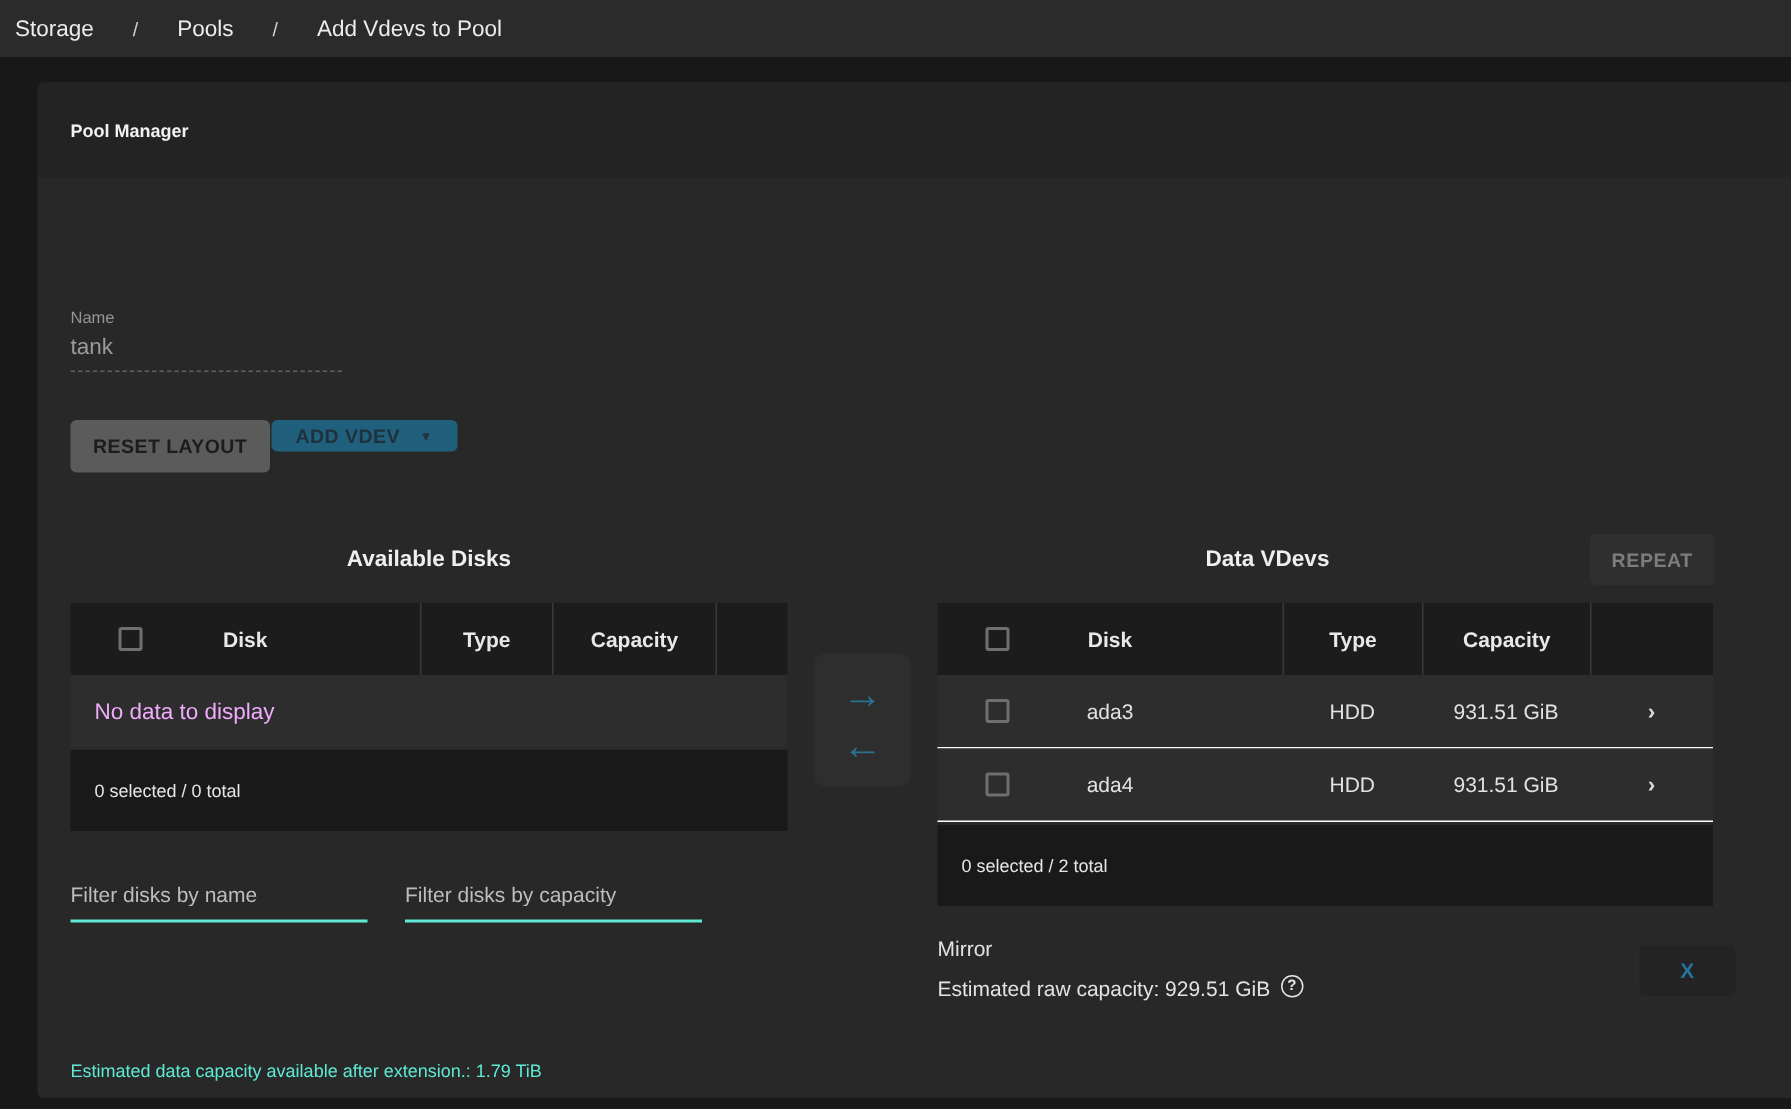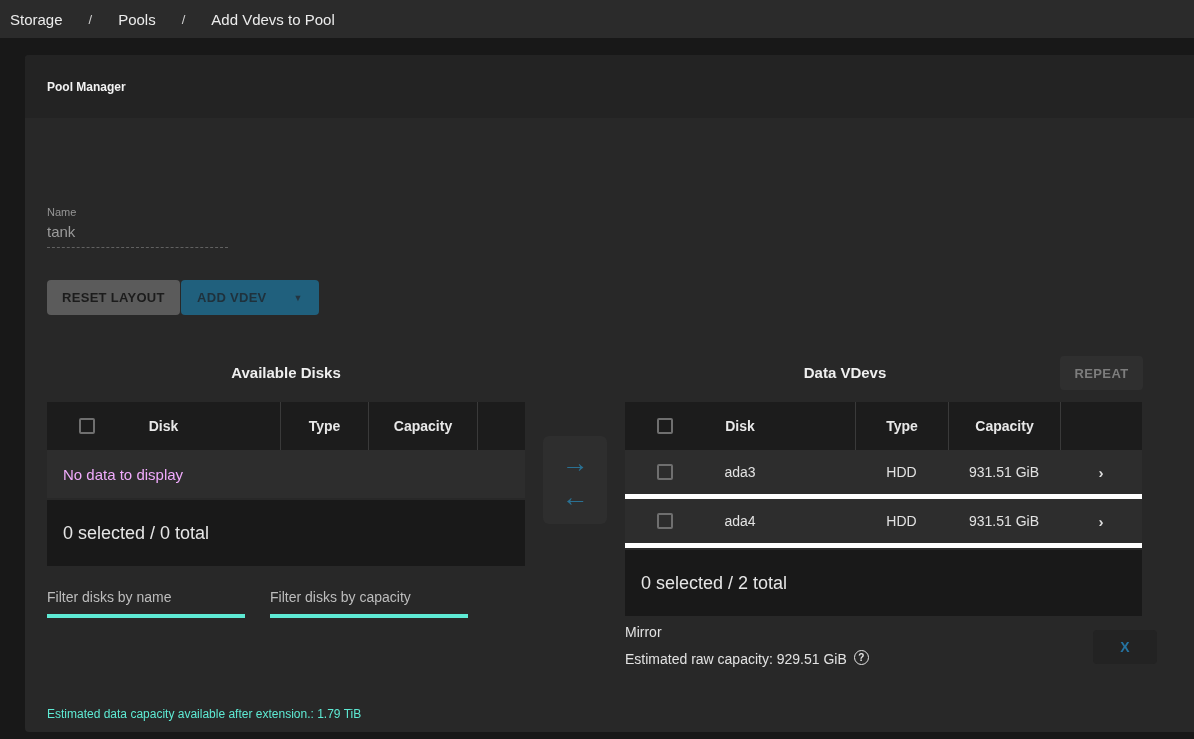--- a/index.html
+++ b/index.html
@@ -39,22 +39,22 @@
     border-bottom:1px dashed #616161;
   }
   
   .btn { border:none; border-radius:4px; font-family:inherit; font-weight:700;
          font-size:13px; letter-spacing:.3px; cursor:pointer; }
   .btn-reset {
     position:absolute; left:22px; top:162px; height:35px; padding:0 15px;
     background:#5b5b5b; color:#1c1c1c;
   }
   .btn-addvdev {
-    position:absolute; left:156px; top:162px; height:35px; padding:0 16px;
-    background:#20607d; color:#1f313c; display:flex; align-items:center; gap:27px;
+    position:absolute; left:156px; top:162px; height:21px; padding:0 16px;
+    background:#20607d; color:#1f313c; display:flex; align-items:center; gap:13px;
   }
   .caret { font-size:9px; color:#233541; }
   
   .section-title { position:absolute; text-align:center; font-size:15px;
                    font-weight:700; color:#efefef; }
   .title-left  { left:22px;  width:478px; top:246px; }
   .title-right { left:600px; width:440px; top:246px; }
   .btn-repeat {
     position:absolute; left:1035px; top:238px; width:83px; height:34px;
     background:#2f2f2f; color:#7d7d7d; font-weight:700; font-size:13px;
@@ -69,41 +69,41 @@
   .t-cell { display:flex; align-items:center; justify-content:center;
             font-size:14px; font-weight:700; color:#e8e8e8; position:relative; }
   .t-header .t-cell + .t-cell { border-left:1px solid #3a3a3a; }
   .colA-l { width:233px; } .colB-l { width:88px; } .colC-l { width:109px; } .colD-l { width:48px; }
   .colA-r { width:230px; } .colB-r { width:93px; } .colC-r { width:112px; } .colD-r { width:82px; }
   .checkbox {
     position:absolute; left:32px; width:16px; height:16px;
     border:2px solid #6f6f6f; border-radius:2px; background:transparent; cursor:pointer;
   }
   .t-row { display:flex; height:49px; background:#2d2d2d; align-items:stretch;
-           border-bottom:5px solid #ffffff; }
+           border-bottom:1px solid #ffffff; }
   .t-row .t-cell { font-weight:500; color:#e2e2e2; }
   .empty-row { height:48px; background:#2d2d2d; display:flex; align-items:center;
                padding-left:16px; font-size:15px; color:#f0abfc; }
-  .t-footer { height:66px; background:#191919; display:flex; align-items:center;
-              padding-left:16px; font-size:18px; font-weight:500; color:#e6e6e6;
+  .t-footer { height:54px; background:#191919; display:flex; align-items:center;
+              padding-left:16px; font-size:12px; font-weight:500; color:#e6e6e6;
               margin-top:2px; }
   .chev { font-size:15px; font-weight:700; color:#dcdcdc; }
   
   .transfer-panel {
     position:absolute; left:518px; top:318px; width:64px; height:88px;
     background:#2e2e2e; border-radius:6px;
     display:flex; flex-direction:column; align-items:center; justify-content:center; gap:2px;
   }
   .arrow-btn { background:none; border:none; color:#2a7193; font-size:27px;
                line-height:1.2; cursor:pointer; font-family:inherit; }
   
   .filter-field { position:absolute; top:470px; width:198px; }
   .filter-name { left:22px; } .filter-capacity { left:245px; }
   .filter-input {
-    width:100%; background:transparent; border:none; border-bottom:4px solid #5eead4;
+    width:100%; background:transparent; border:none; border-bottom:2px solid #5eead4;
     font-family:inherit; font-size:14px; color:#e0e0e0; padding:0 0 9px 0; outline:none;
   }
   .filter-input::placeholder { color:#bdbdbd; }
   
   .vdev-info { position:absolute; left:600px; top:506px; }
   .vdev-type { font-size:14px; font-weight:500; color:#e2e2e2; margin-bottom:11px; }
   .vdev-raw { font-size:14px; color:#e2e2e2; display:flex; align-items:center; gap:7px; }
   .help-icon {
     display:inline-flex; width:15px; height:15px; border:1.5px solid #e6e6e6;
     border-radius:50%; align-items:center; justify-content:center;

